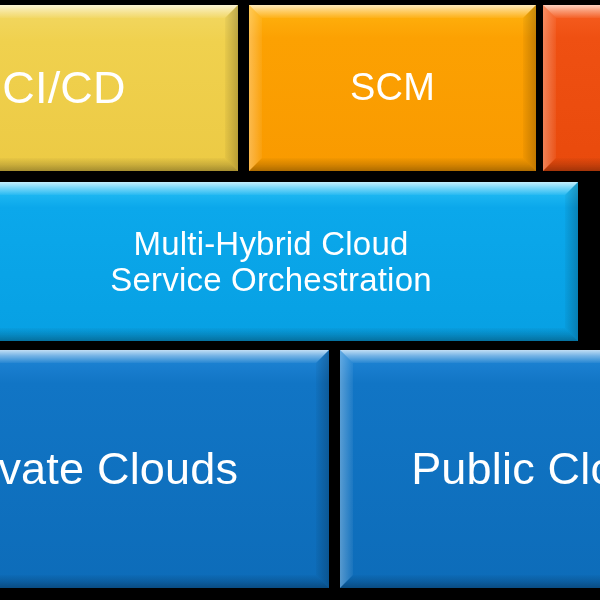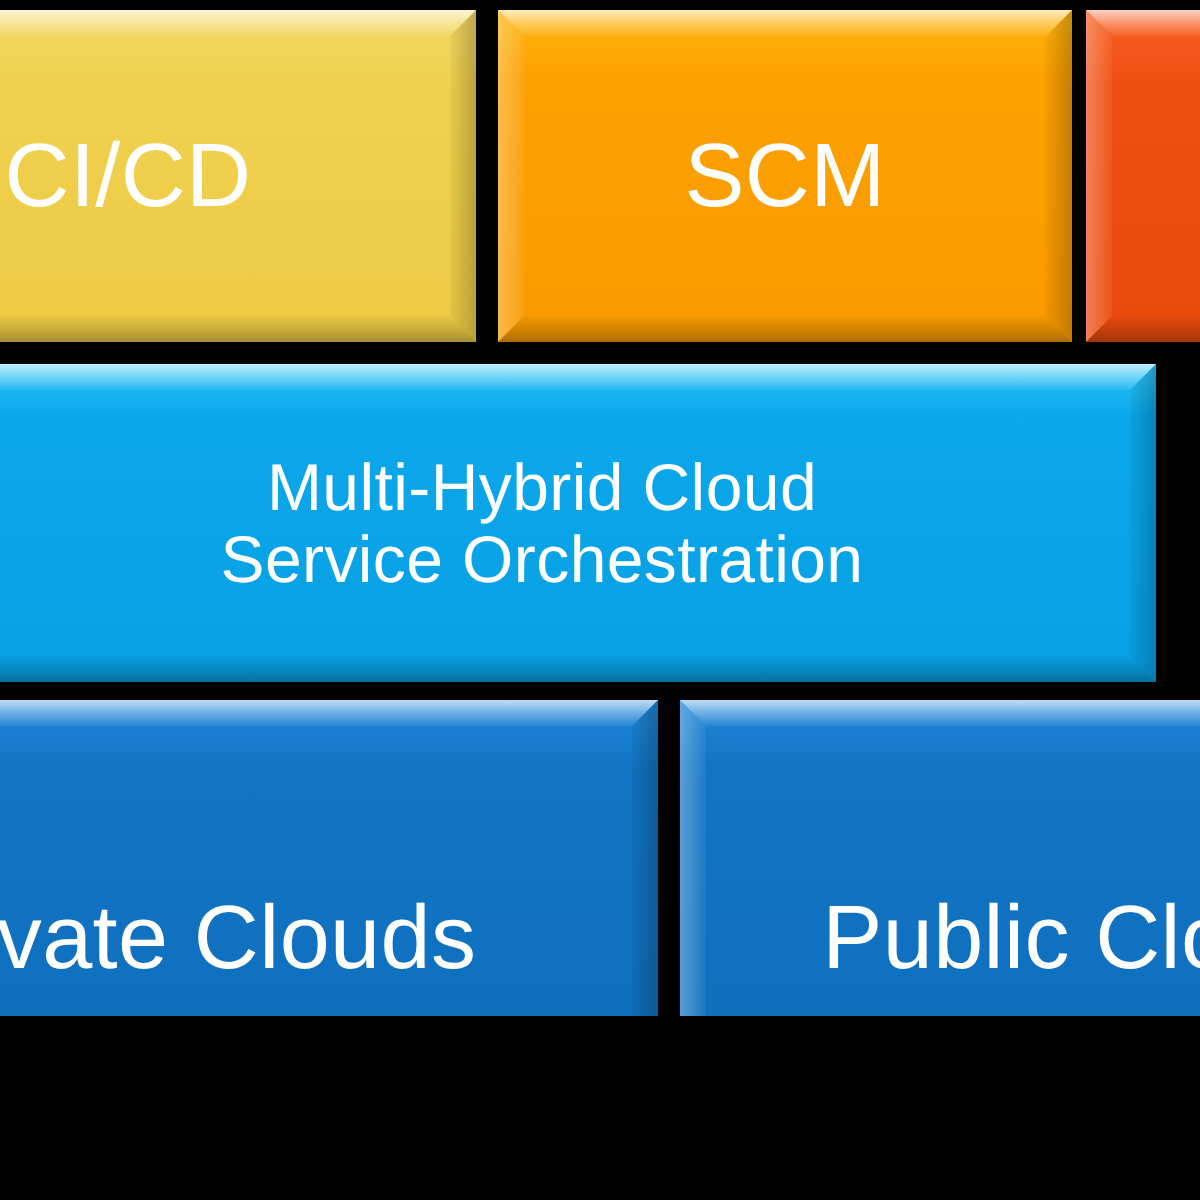--- a/index.html
+++ b/index.html
@@ -10,21 +10,21 @@
   body {
     width: 600px;
     height: 600px;
     overflow: hidden;
     font-family: "Liberation Sans", sans-serif;
   }
 
   #canvas {
     position: relative;
     width: 600px;
-    height: 508px;
+    height: 600px;
     background: #000000;
     overflow: hidden;
   }
 
   
   .box {
     position: absolute;
     box-sizing: border-box;
     display: flex;
     align-items: center;
@@ -93,21 +93,21 @@
     width: 348px;  height: 166px;
     background: linear-gradient(to bottom, #f2d864 0%, #f0d14e 22%, #ecca44 100%);
   }
   #box-cicd .label { font-size: 45px; }
 
   #box-scm {
     left: 249px; top: 5px;
     width: 287px; height: 166px;
     background: linear-gradient(to bottom, #ffb410 0%, #fca102 20%, #f99a00 100%);
   }
-  #box-scm .label { font-size: 45px; }
+  #box-scm .label { font-size: 38px; }
 
   #box-itsm {
     left: 543px; top: 5px;
     width: 230px; height: 166px;
     background: linear-gradient(to bottom, #f75f22 0%, #ef5012 20%, #e94a0c 100%);
   }
   #box-itsm .label { font-size: 45px; }
 
   
   #box-orchestration {

